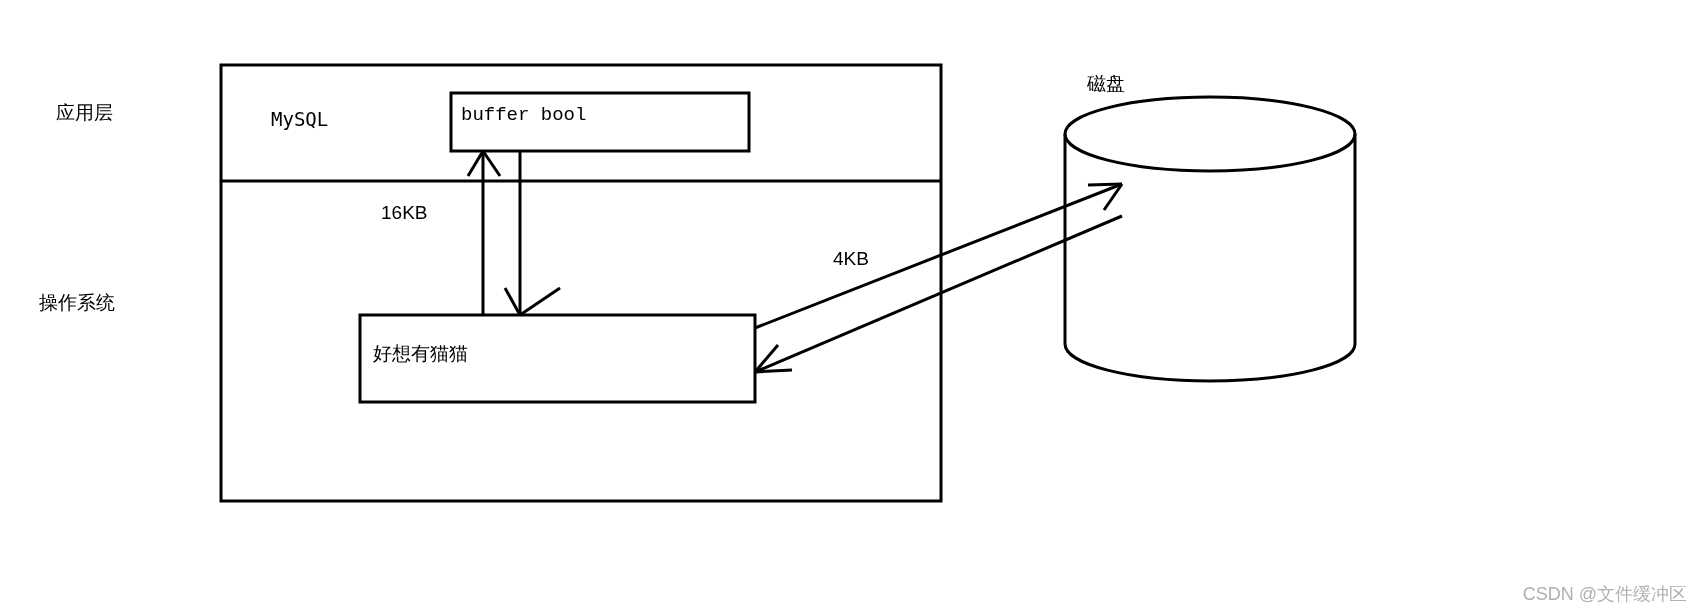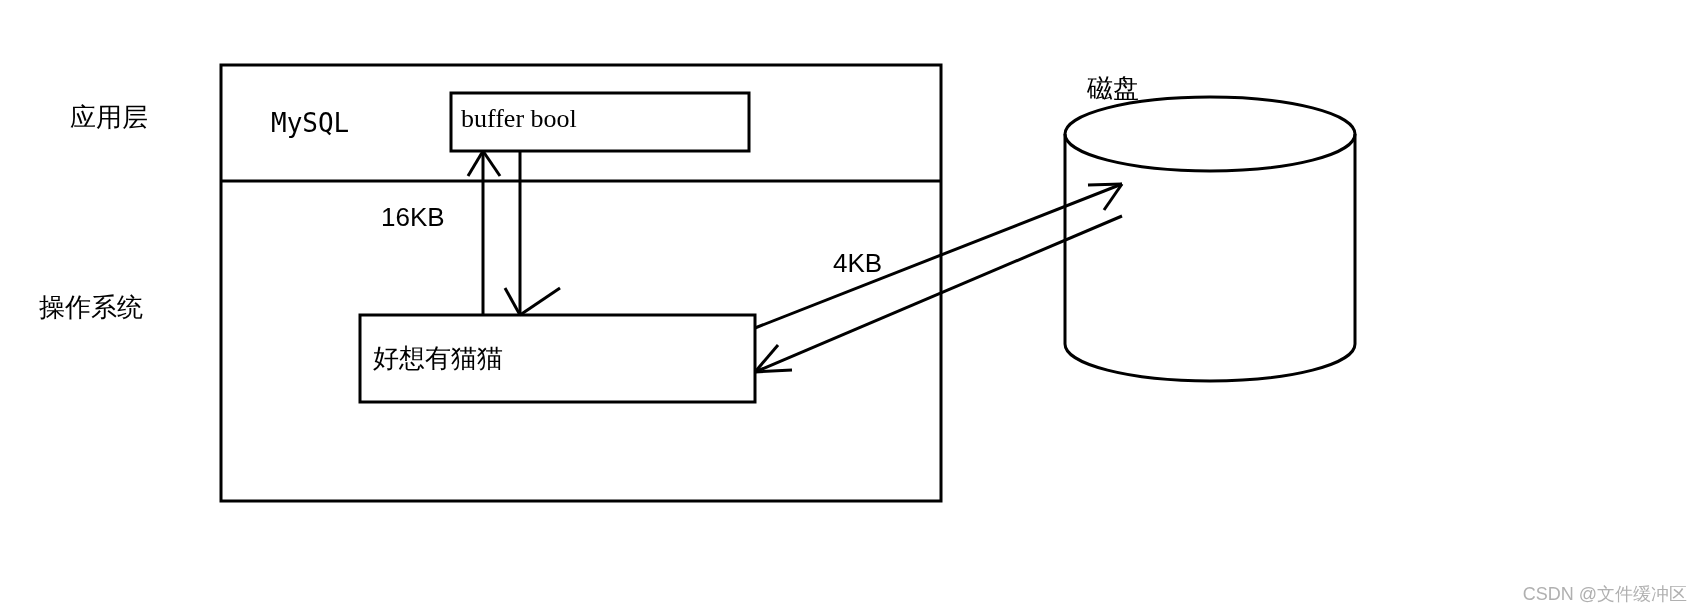--- a/index.html
+++ b/index.html
@@ -6,21 +6,21 @@
       margin: 0;
       padding: 0;
       width: 1707px;
       height: 616px;
       font-family: "SimSun", "Songti SC", serif;
       background: #ffffff;
       position: relative;
     }
     .label {
       position: absolute;
-      font-size: 26px;
+      font-size: 19px;
       color: #000;
     }
     .watermark {
       position: absolute;
       font-size: 18px;
       color: #b0b0b0;
       font-family: sans-serif;
     }
     svg {
       position: absolute;
@@ -56,22 +56,22 @@
 
   <line x1="755" y1="328" x2="1122" y2="184" stroke="black" stroke-width="3"></line>
   <line x1="1122" y1="184" x2="1088" y2="185" stroke="black" stroke-width="3"></line>
   <line x1="1122" y1="184" x2="1104" y2="210" stroke="black" stroke-width="3"></line>
 
   <line x1="1122" y1="216" x2="755" y2="372" stroke="black" stroke-width="3"></line>
   <line x1="755" y1="372" x2="792" y2="370" stroke="black" stroke-width="3"></line>
   <line x1="755" y1="372" x2="778" y2="345" stroke="black" stroke-width="3"></line>
 </svg>
 
-<div class="label" style="left:70px; top:100px;">应用层</div>
+<div class="label" style="left:56px; top:100px;">应用层</div>
 <div class="label" style="left:39px; top:290px;text-align:center;">操作系统</div>
 <div class="label" style="left:271px; top:108px; font-family:monospace;">MySQL</div>
-<div class="label" style="left:461px; top:104px; font-family:Liberation Serif, serif;">buffer bool</div>
+<div class="label" style="left:461px; top:104px; font-family:Liberation Mono, monospace;">buffer bool</div>
 <div class="label" style="left:373px; top:341px;">好想有猫猫</div>
 <div class="label" style="left:381px; top:202px; font-family:Liberation Sans, sans-serif;">16KB</div>
 <div class="label" style="left:833px; top:248px; font-family:Liberation Sans, sans-serif;">4KB</div>
 <div class="label" style="left:1087px; top:71px;">磁盘</div>
 
 <div class="watermark" style="right:20px; bottom:10px;">CSDN @文件缓冲区</div>
 
 </body></html>

